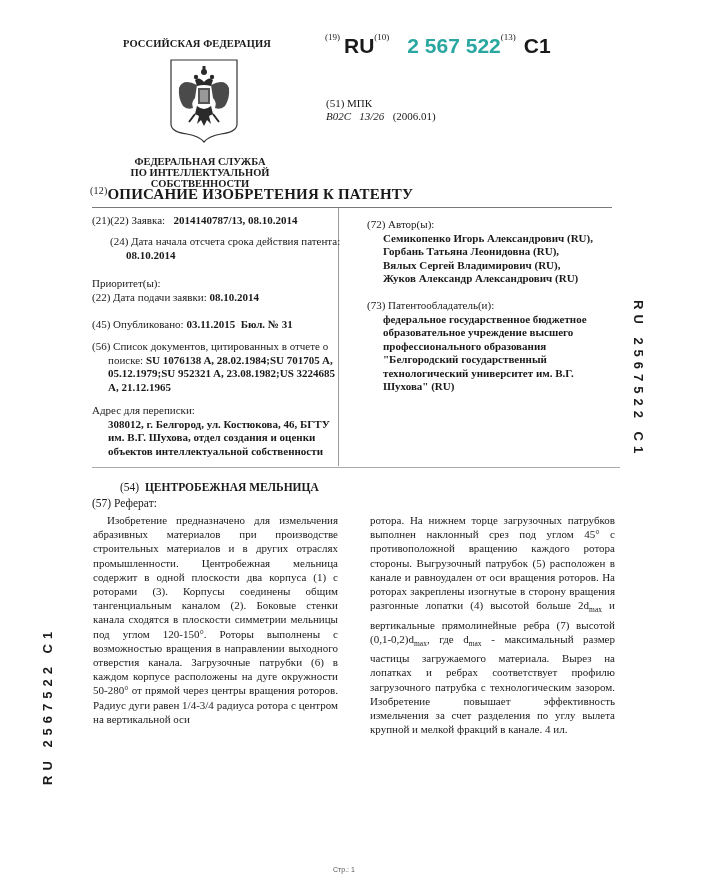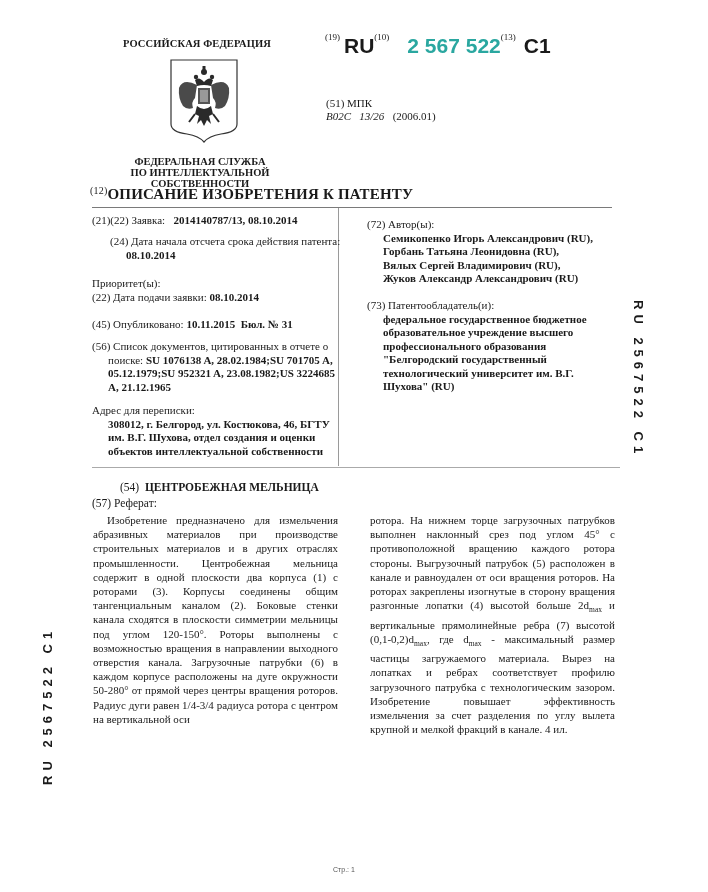--- a/index.html
+++ b/index.html
@@ -110,21 +110,21 @@
 <div class="abs field" style="left:92px; top:277px; width:245px;">
   <div>Приоритет(ы):</div>
   <div>
     <span>(22) Дата подачи заявки:</span>
     <b>08.10.2014</b>
   </div>
 </div>
 
 <div class="abs field" style="left:92px; top:318px; width:245px;">
   <span>(45) Опубликовано:</span>
-  <b>10.11.2015</b>&nbsp;
+  <b>03.11.2015</b>&nbsp;
   <b>Бюл. № 31</b>
 </div>
 
 <div class="abs field" style="left:92px; top:340px; width:244px;">
   <div style="padding-left:16px; text-indent:-16px;">
     <span>(56) Список документов, цитированных в отчете о поиске:</span>
     <b>SU 1076138 A, 28.02.1984;SU 701705 A, 05.12.1979;SU 952321 A, 23.08.1982;US 3224685 A, 21.12.1965</b>
   </div>
 </div>
 

